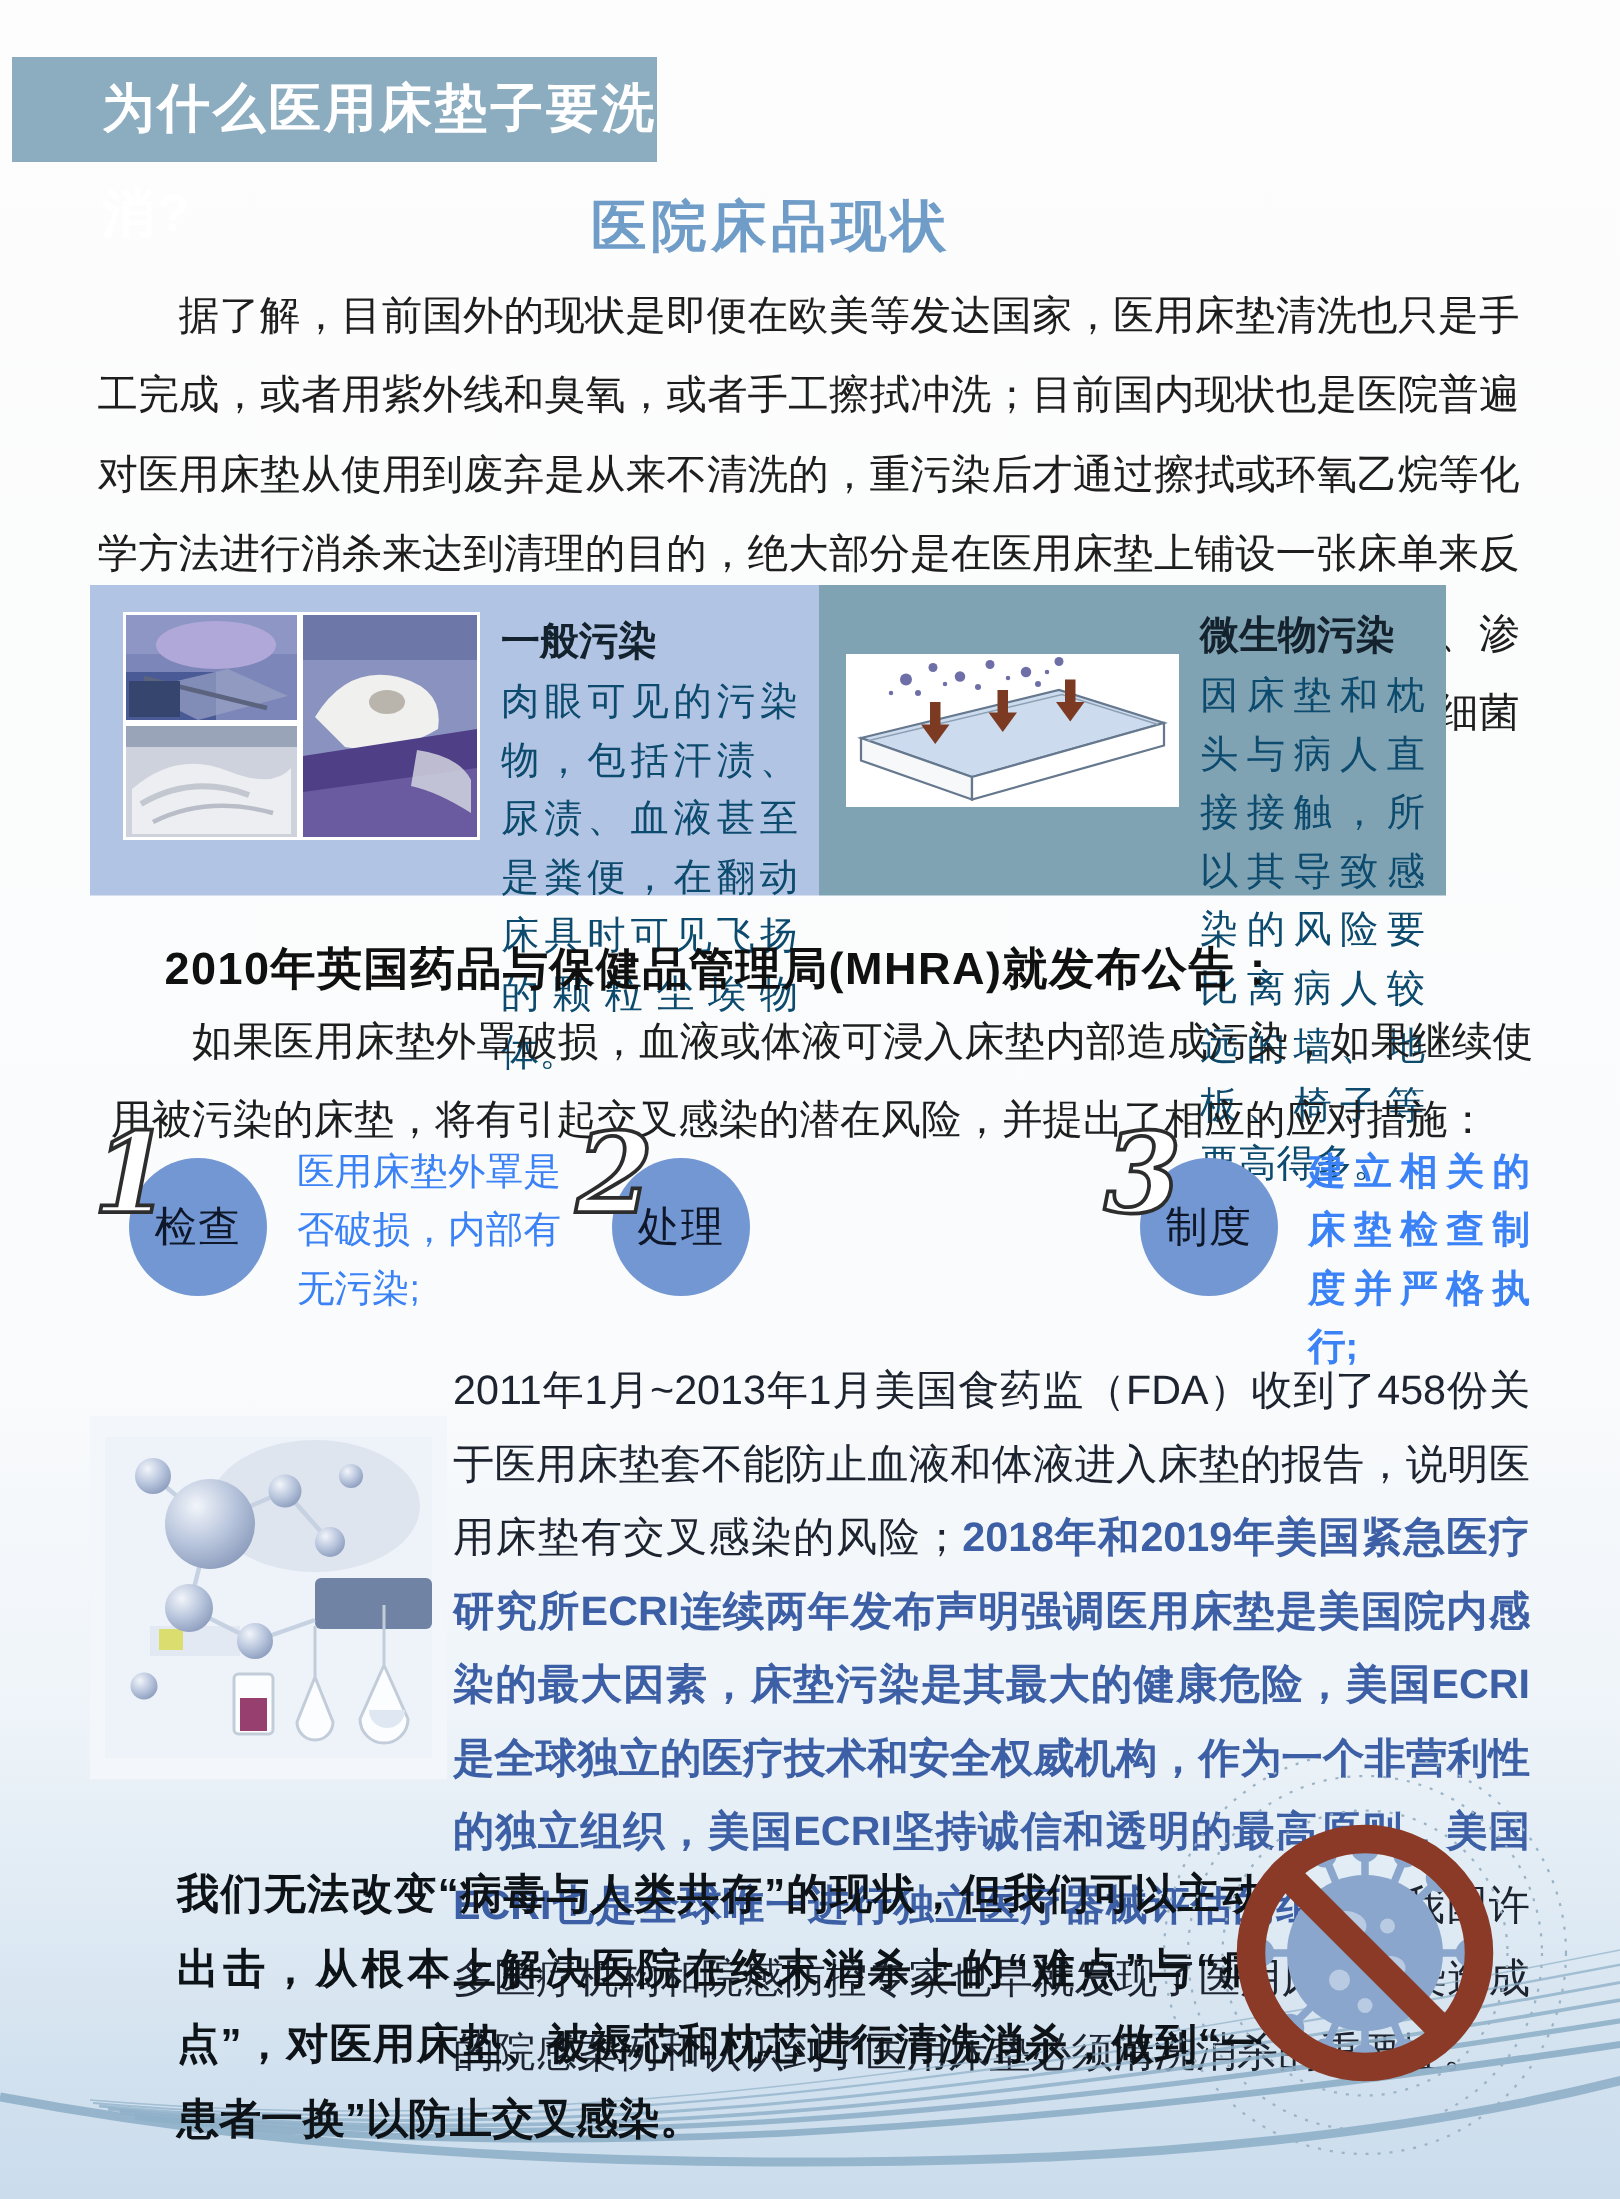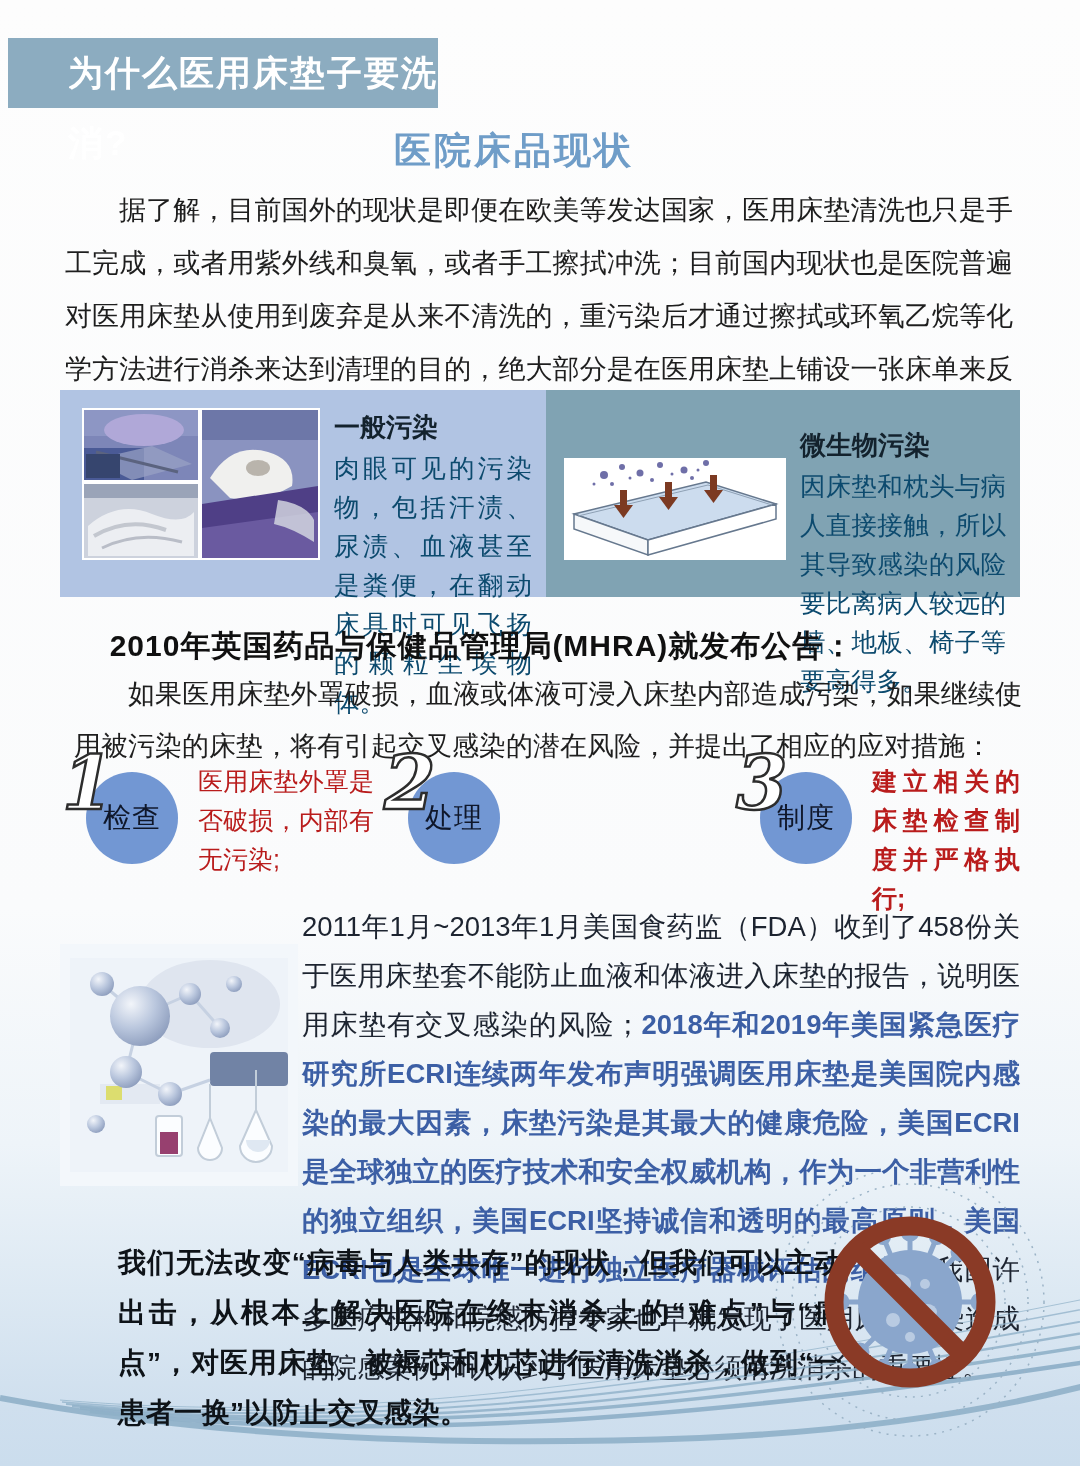--- a/index.html
+++ b/index.html
@@ -24,21 +24,21 @@
   
   .intro{
     top:184px;left:65px;width:948px;font-size:27px;line-height:53px;
     color:#1e1e1e;text-align:justify;text-indent:2em;
   }
 
   
   .panels{top:390px;left:60px;width:960px;height:207px;display:flex;}
   .panel{box-sizing:border-box;display:flex;}
   .panel-left{width:486px;background:#b1c4e3;padding:18px 14px 0 22px;}
-  .panel-right{width:474px;background:#80a3b3;padding:36px 14px 0 18px;}
+  .panel-right{width:418px;background:#80a3b3;padding:14px 14px 0 18px;}
   .panel-media{flex:none;}
   .panel-copy{margin-left:14px;}
   .panel-title{font-size:26px;font-weight:bold;color:#13222d;margin:2px 0 4px 0;}
   .panel-text{font-size:25.5px;line-height:39px;color:#0c4a6e;text-align:justify;}
 
   
   .mhra-heading{
     top:626px;left:0;width:964px;text-align:center;
     font-size:30px;font-weight:bold;color:#101010;letter-spacing:1px;
   }
@@ -58,21 +58,21 @@
     position:absolute;left:0;top:-8px;z-index:2;
     font-family:"DejaVu Serif","Liberation Serif",serif;font-style:italic;
     font-size:74px;font-weight:bold;color:#ffffff;
     -webkit-text-stroke:2.5px #2d2d2d;
   }
   .badge-circle{
     position:absolute;left:24px;top:24px;width:92px;height:92px;border-radius:50%;
     background:#7297d3;color:#0f172a;font-size:28px;
     display:flex;align-items:center;justify-content:center;letter-spacing:1px;
   }
-  .measure-text{font-size:25px;line-height:39px;color:#b91c1c;margin-top:14px;text-align:justify;}
+  .measure-text{font-size:25px;line-height:39px;color:#3b82f6;margin-top:14px;text-align:justify;}
   .measure-1 .measure-text{width:176px;}
   .measure-2 .measure-text{width:205px;}
   .measure-3 .measure-text{width:160px;font-weight:bold;}
 
   
   .fda-row{top:902px;left:60px;width:960px;display:flex;}
   .science{flex:none;width:238px;height:242px;margin-top:42px;}
   .fda-text{
     margin-left:4px;width:718px;font-size:27.5px;line-height:49px;
     text-align:justify;color:#1d2430;

